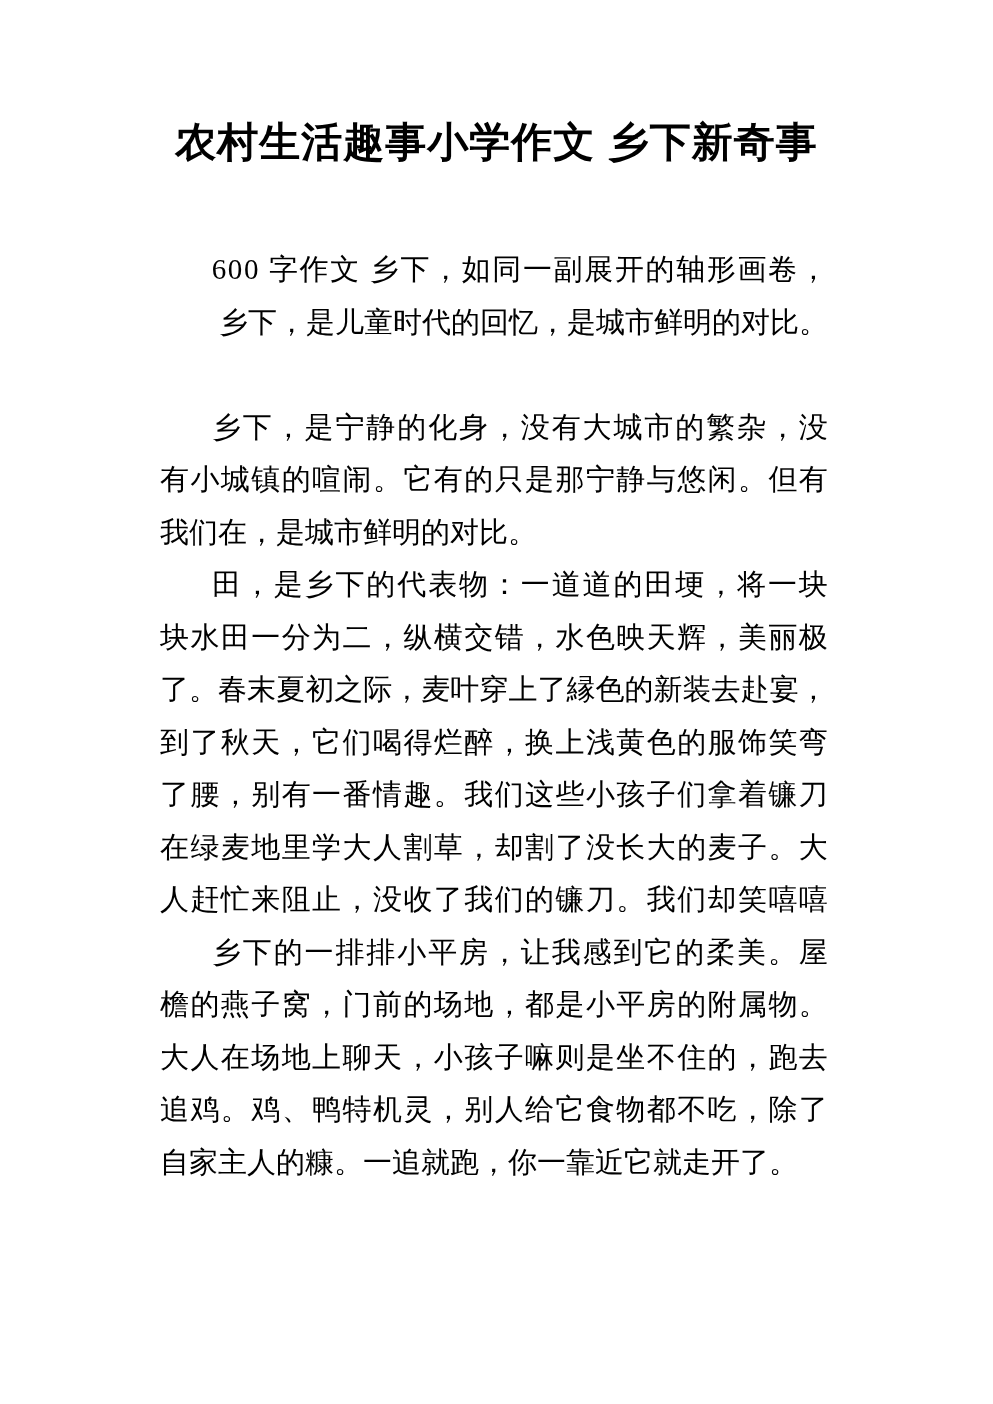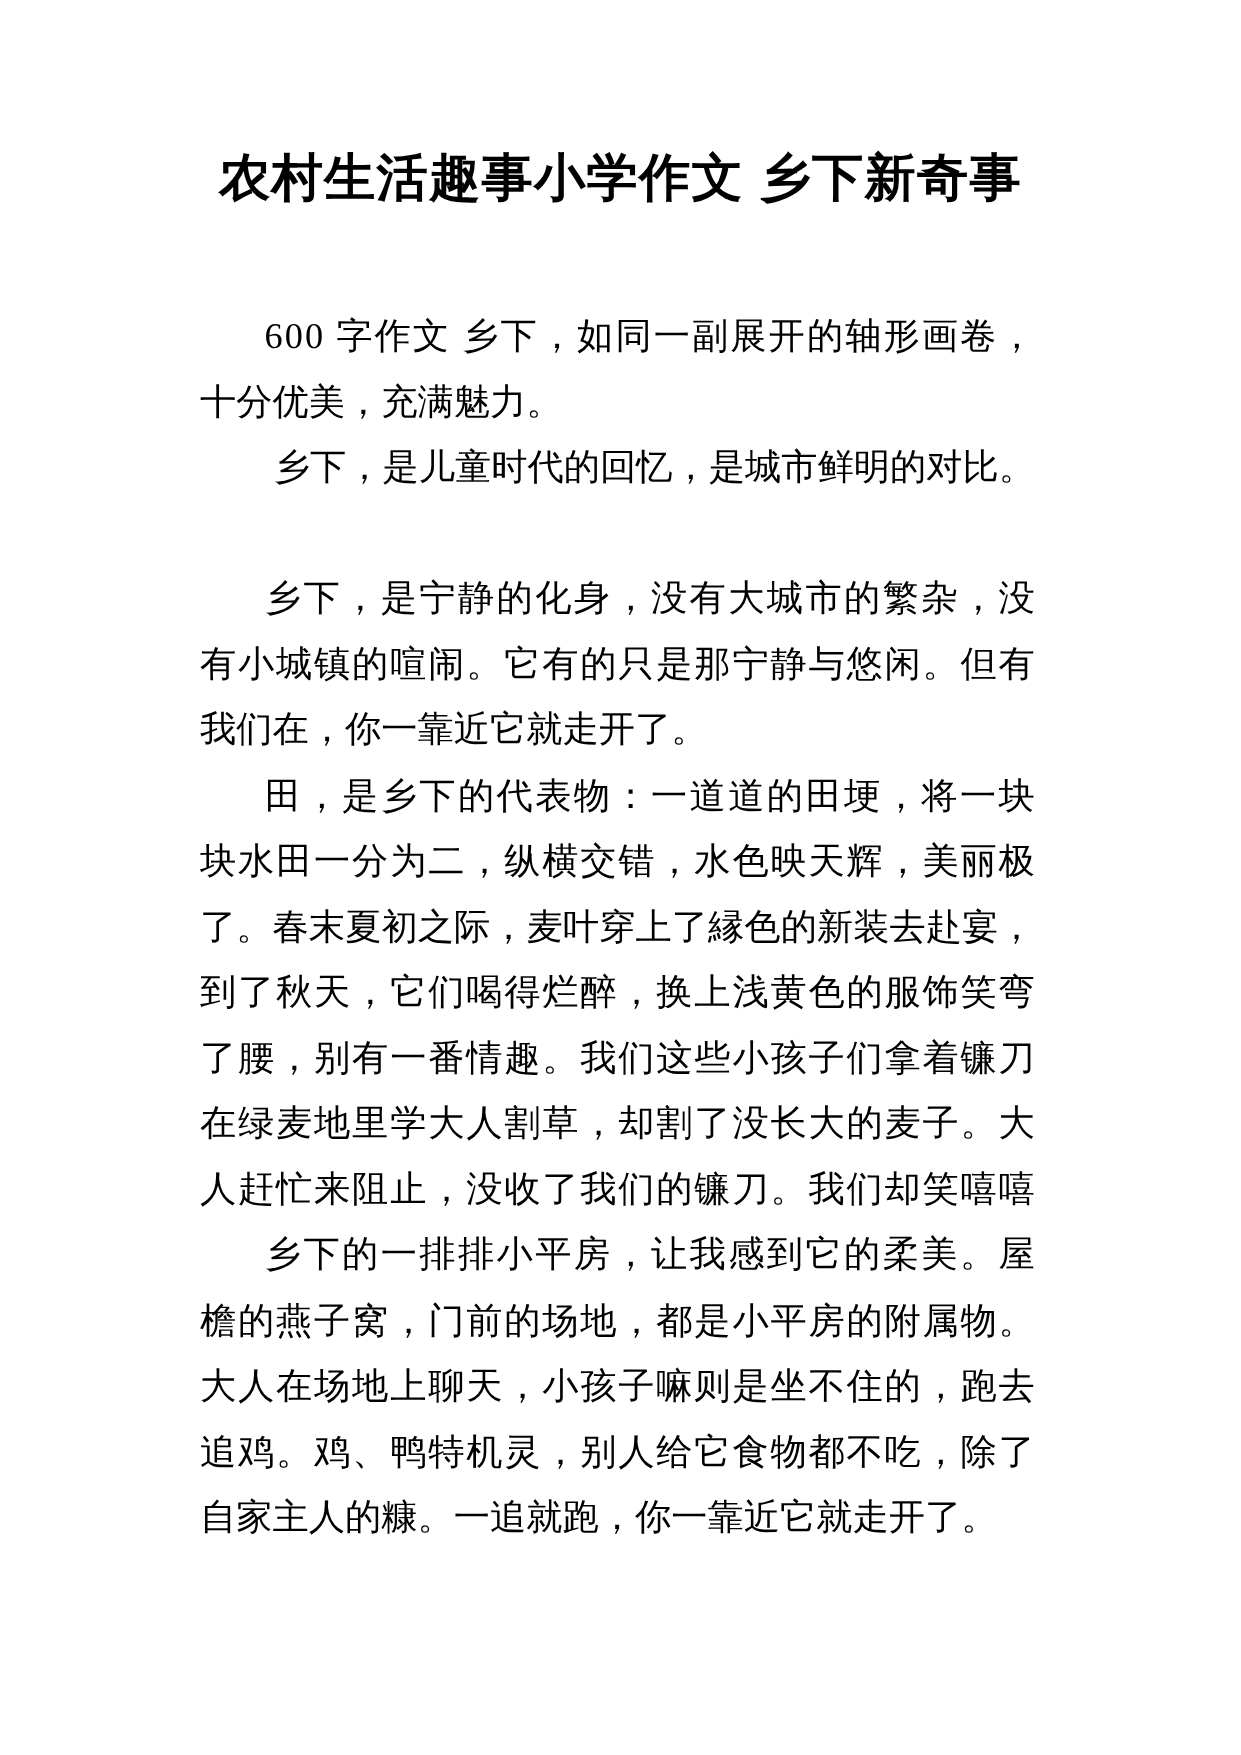--- a/index.html
+++ b/index.html
@@ -91,21 +91,20 @@
         <span class="jchar">副</span>
         <span class="jchar">展</span>
         <span class="jchar">开</span>
         <span class="jchar">的</span>
         <span class="jchar">轴</span>
         <span class="jchar">形</span>
         <span class="jchar">画</span>
         <span class="jchar">卷</span>
         <span class="jchar">，</span>
       </div>
-      <div class="line plain">十分优美，充满魅力。</div>
       <div class="line plain indent">乡下，是儿童时代的回忆，是城市鲜明的对比。</div>
       <div class="line spacer"></div>
       <div class="line justify">
         <span class="indent-spacer"></span>
         <span class="jchar">乡</span>
         <span class="jchar">下</span>
         <span class="jchar">，</span>
         <span class="jchar">是</span>
         <span class="jchar">宁</span>
         <span class="jchar">静</span>
@@ -141,21 +140,21 @@
         <span class="jchar">那</span>
         <span class="jchar">宁</span>
         <span class="jchar">静</span>
         <span class="jchar">与</span>
         <span class="jchar">悠</span>
         <span class="jchar">闲</span>
         <span class="jchar">。</span>
         <span class="jchar">但</span>
         <span class="jchar">有</span>
       </div>
-      <div class="line plain">我们在，你一靠近它就走开了。</div>
+      <div class="line plain">我们在，是城市鲜明的对比。</div>
       <div class="line justify">
         <span class="indent-spacer"></span>
         <span class="jchar">田</span>
         <span class="jchar">，</span>
         <span class="jchar">是</span>
         <span class="jchar">乡</span>
         <span class="jchar">下</span>
         <span class="jchar">的</span>
         <span class="jchar">代</span>
         <span class="jchar">表</span>

